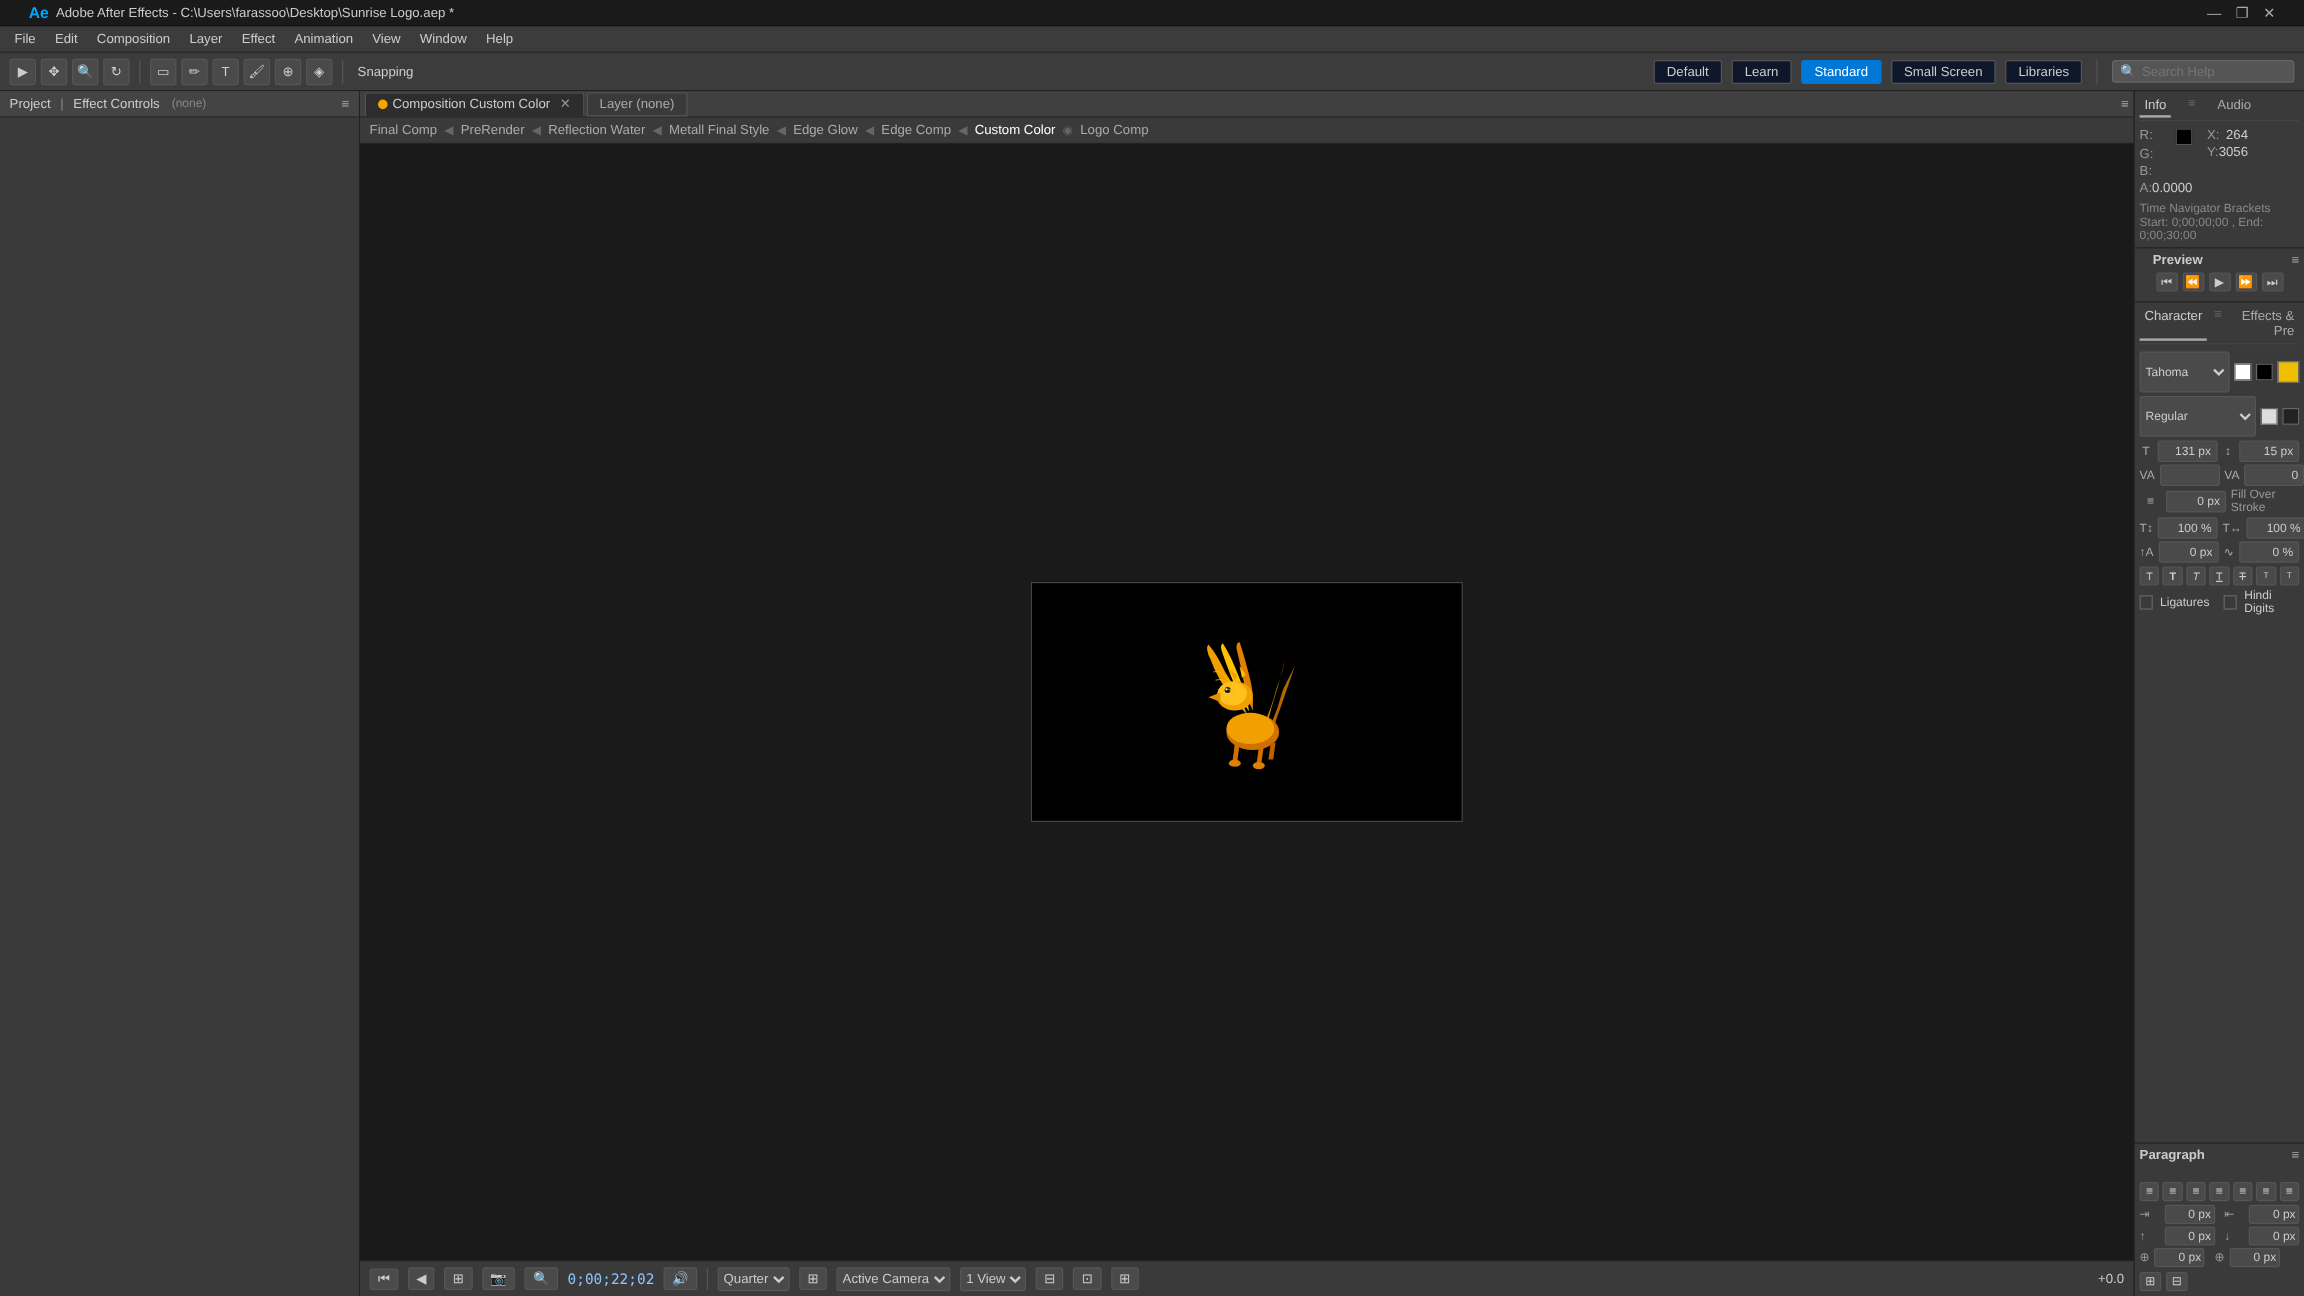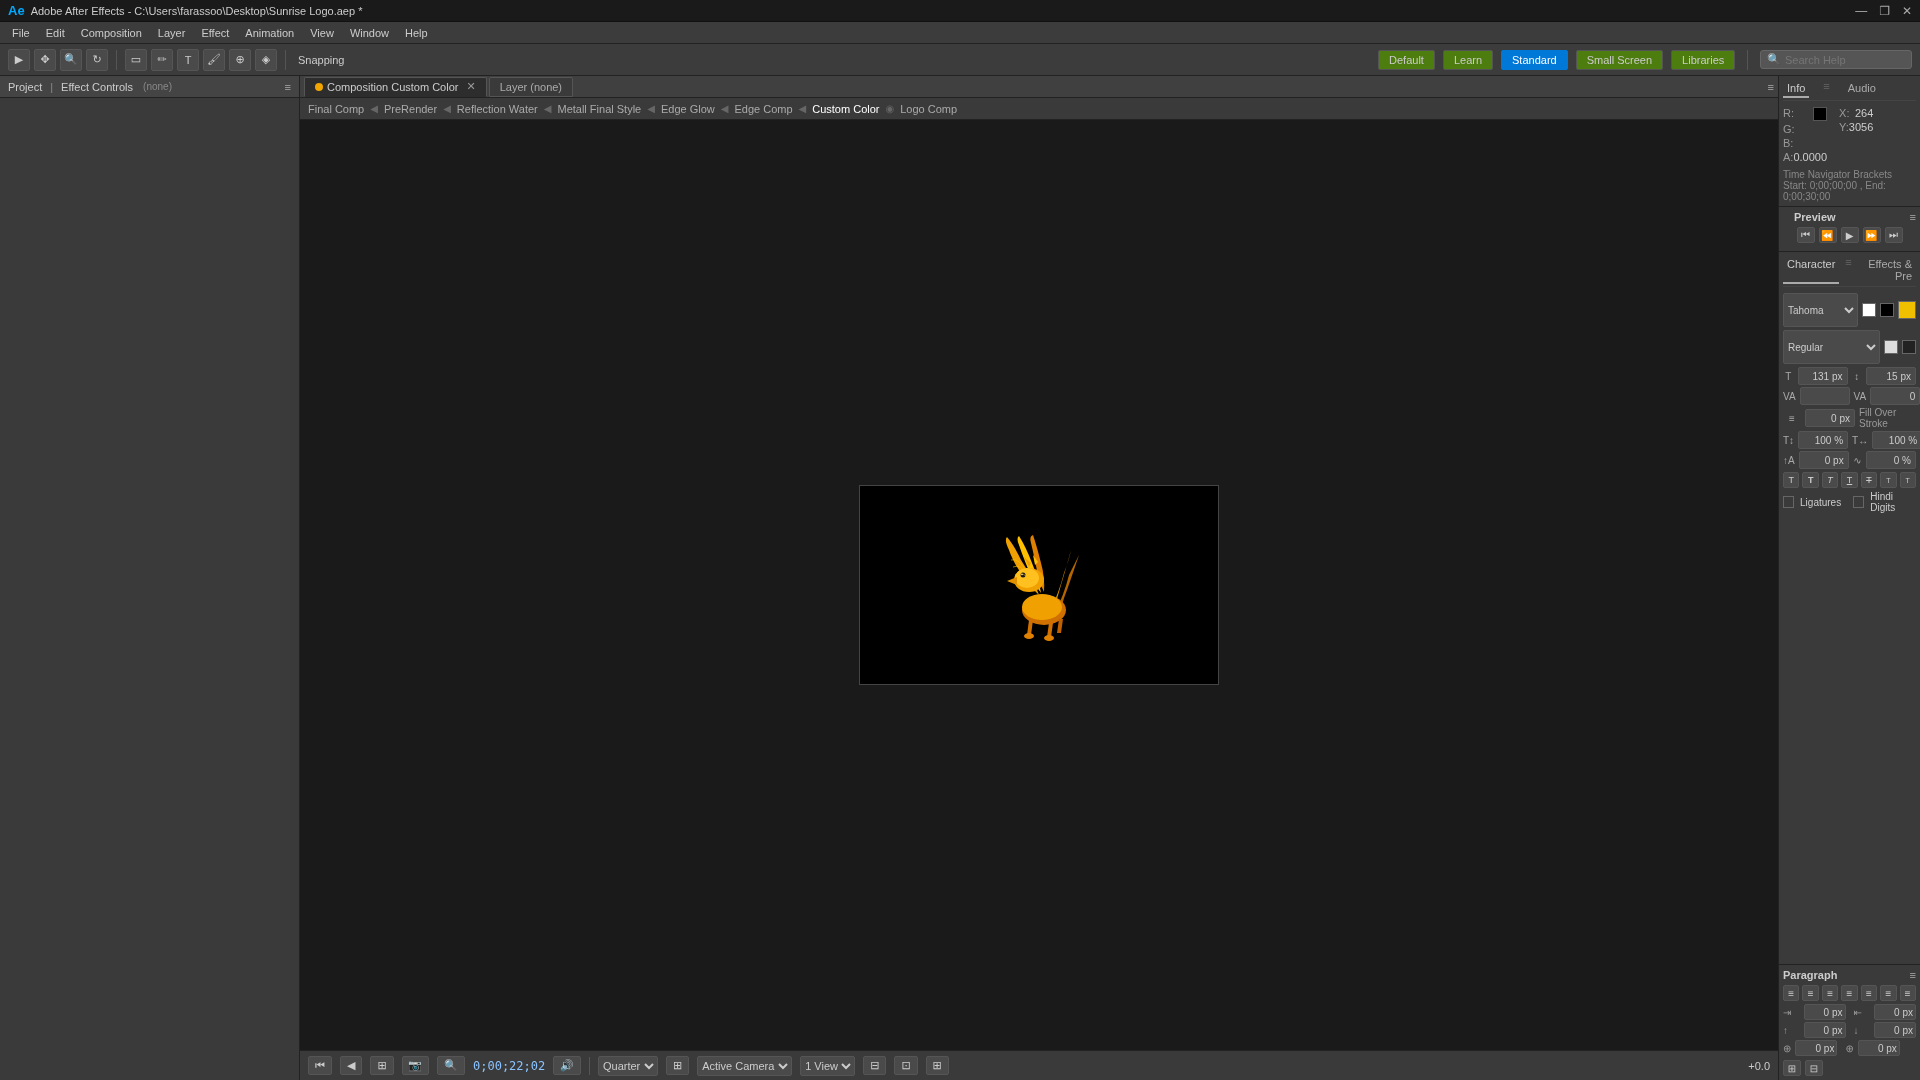--- a/index.html
+++ b/index.html
@@ -1,34 +1,34 @@
 <!DOCTYPE html>
 <html><head>
   <meta charset="utf-8">
   <style>
     * { margin: 0; padding: 0; box-sizing: border-box; }
     body { width: 1920px; height: 1080px; background: #2d2d2d; font-family: Arial, sans-serif; font-size: 11px; color: #cccccc; overflow: hidden; }
 
     
-    #title-bar { height: 22px; background: #1a1a1a; display: flex; align-items: center; justify-content: space-between; padding: 0 8px; border-bottom: 1px solid #111; }
+    #title-bar { height: 22px; background: #1a1a1a; display: flex; align-items: center; justify-content: space-between; padding: 0 24px; border-bottom: 1px solid #111; }
     #title-bar-left { display: flex; align-items: center; gap: 6px; }
     #title-bar-left .adobe-icon { color: #00a8ff; font-size: 13px; font-weight: bold; }
     #title-bar-right { display: flex; gap: 12px; }
     #title-bar-right span { color: #aaa; font-size: 12px; cursor: pointer; }
 
     
     #menu-bar { height: 22px; background: #3c3c3c; display: flex; align-items: center; padding: 0 4px; border-bottom: 1px solid #222; }
     #menu-bar .menu-item { padding: 2px 8px; color: #cccccc; font-size: 11px; cursor: pointer; }
 
     
     #toolbar { height: 32px; background: #3c3c3c; display: flex; align-items: center; padding: 0 8px; gap: 4px; border-bottom: 1px solid #222; }
     .toolbar-btn { width: 22px; height: 22px; background: #4a4a4a; border: 1px solid #555; color: #ccc; font-size: 11px; cursor: pointer; display: flex; align-items: center; justify-content: center; border-radius: 2px; }
     .toolbar-separator { width: 1px; height: 20px; background: #555; margin: 0 4px; }
     .toolbar-right { margin-left: auto; display: flex; align-items: center; gap: 8px; }
-    .toolbar-right .preset-btn { padding: 3px 10px; background: #4d7c0f; border: 1px solid #555; color: #ccc; font-size: 11px; cursor: pointer; border-radius: 2px; }
+    .toolbar-right .preset-btn { padding: 3px 10px; background: #0f172a; border: 1px solid #555; color: #ccc; font-size: 11px; cursor: pointer; border-radius: 2px; }
     .toolbar-right .preset-btn.active { background: #0078d7; border-color: #0078d7; color: white; }
     .search-box { display: flex; align-items: center; background: #555; border: 1px solid #666; border-radius: 3px; padding: 2px 6px; }
     .search-box input { background: transparent; border: none; outline: none; color: #ccc; font-size: 11px; width: 120px; }
 
     
     #main-layout { display: flex; height: calc(1080px - 22px - 22px - 32px); }
 
     
     #left-panel { width: 300px; background: #3a3a3a; border-right: 1px solid #222; display: flex; flex-direction: column; }
     #project-header { height: 22px; background: #444; display: flex; align-items: center; padding: 0 8px; border-bottom: 1px solid #222; gap: 8px; font-size: 11px; }
@@ -89,21 +89,21 @@
     .char-input { background: #4a4a4a; border: 1px solid #555; color: #ccc; font-size: 10px; height: 18px; width: 50px; text-align: right; padding: 0 4px; border-radius: 2px; }
     .char-metric-row { display: flex; gap: 4px; align-items: center; margin: 2px 0; }
     .char-icon { color: #aaa; font-size: 10px; width: 18px; text-align: center; }
     .text-style-row { display: flex; gap: 3px; margin: 3px 0; }
     .ts-btn { width: 18px; height: 16px; background: #4a4a4a; border: 1px solid #555; color: #ccc; cursor: pointer; display: flex; align-items: center; justify-content: center; font-size: 9px; border-radius: 2px; }
     .ligature-row { display: flex; gap: 4px; align-items: center; margin: 2px 0; font-size: 10px; }
     .cb { width: 12px; height: 12px; border: 1px solid #666; display: inline-block; margin-right: 2px; }
 
     
     #paragraph-panel { padding: 4px; }
-    #para-header { display: flex; justify-content: space-between; margin-bottom: 4px; }
+    #para-header { display: flex; justify-content: space-between; margin-bottom: 16px; }
     .align-btns { display: flex; gap: 3px; margin: 3px 0; }
     .align-btn { width: 18px; height: 16px; background: #4a4a4a; border: 1px solid #555; color: #ccc; cursor: pointer; display: flex; align-items: center; justify-content: center; font-size: 10px; border-radius: 2px; }
     .para-input-row { display: flex; gap: 4px; align-items: center; margin: 2px 0; }
     .para-input { background: #4a4a4a; border: 1px solid #555; color: #ccc; font-size: 10px; height: 16px; width: 42px; text-align: right; padding: 0 2px; border-radius: 2px; }
 
     .yellow-dot { background: #f0a500; }
 
     
     #griffin { width: 120px; height: 120px; }
   </style>

